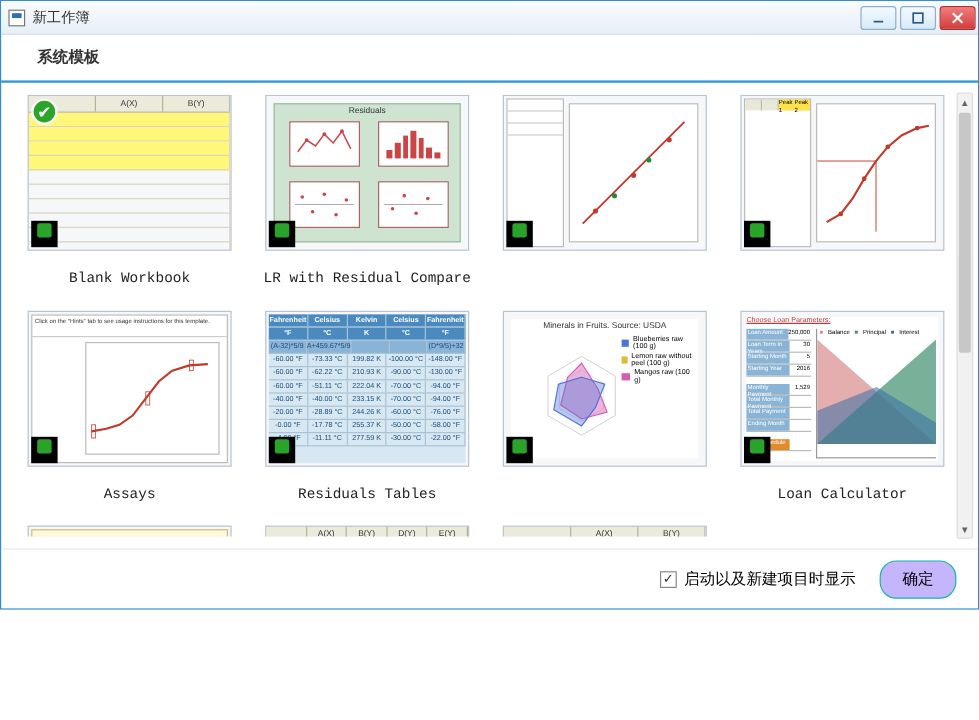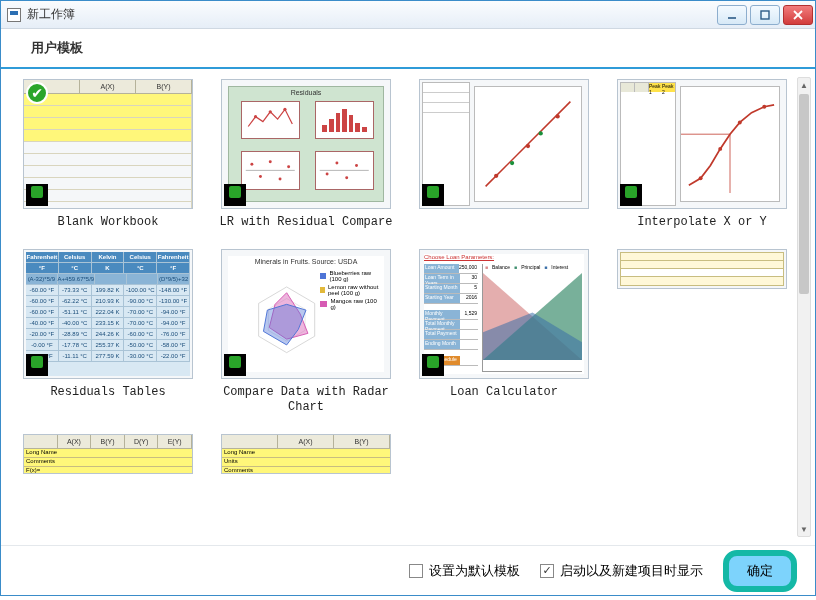--- a/index.html
+++ b/index.html
@@ -1,41 +1,41 @@
 <!DOCTYPE html>
 <html><head>
 <meta charset="utf-8">
 <style>
   * { box-sizing: border-box; margin: 0; padding: 0; }
   html, body { width: 816px; height: 600px; font-family: "Microsoft YaHei", Arial, sans-serif; font-size: 12px; overflow: hidden; }
-  .window { width: 816px; height: 596px; border: 1px solid #3a8cc9; background: #fff; display: flex; flex-direction: column; }
+  .window { width: 816px; height: 508px; border: 1px solid #3a8cc9; background: #fff; display: flex; flex-direction: column; }
   .titlebar { height: 28px; background: linear-gradient(#fafcfe,#e6eef7); display: flex; align-items: center; padding: 0 2px 0 6px; border-bottom: 1px solid #cfd8e2; }
   .title-icon { width: 14px; height: 14px; border: 1px solid #777; margin-right: 6px; position: relative; background: #fff; }
   .title-icon::before { content: ""; position: absolute; left: 2px; top: 2px; right: 2px; bottom: 6px; background: #2c6fb3; }
   .title-text { font-size: 12px; color: #333; }
   .win-controls { margin-left: auto; display: flex; gap: 3px; }
   .win-btn { width: 30px; height: 20px; border: 1px solid #8daece; background: linear-gradient(#f4faff,#d7e9f7); border-radius: 3px; display: flex; align-items: center; justify-content: center; color: #2b5a86; }
   .win-btn.close { background: linear-gradient(#f27d7d,#d23c3c); border-color: #b23030; color: #fff; }
   .win-btn svg { width: 12px; height: 12px; }
   .tabs { height: 40px; display: flex; border-bottom: 2px solid #2f9bd8; padding: 0 12px; align-items: flex-end; }
   .tab { padding: 10px 18px; font-size: 13px; color: #333; cursor: pointer; font-weight: bold; }
   .tab.active { background: #2f9bd8; color: #fff; }
   .content { flex: 1; position: relative; overflow: hidden; }
   .scroll-area { position: absolute; inset: 10px 22px 10px 16px; overflow: hidden; }
   .grid { display: grid; grid-template-columns: repeat(4, 1fr); gap: 18px 16px; }
   .card { display: flex; flex-direction: column; align-items: center; cursor: pointer; }
   .thumb { width: 170px; height: 130px; border: 1px solid #b8c4d0; background: #f5f7f9; position: relative; overflow: hidden; }
-  .cap { text-align: center; margin-top: 6px; font-family: "Courier New", monospace; font-size: 12px; color: #222; line-height: 1.3; max-width: 180px; }
+  .cap { text-align: center; margin-top: 16px; font-family: "Courier New", monospace; font-size: 12px; color: #222; line-height: 1.3; max-width: 180px; }
   .scrollbar { position: absolute; right: 4px; top: 8px; bottom: 8px; width: 14px; background: #f1f1f1; border: 1px solid #ddd; border-radius: 2px; }
   .sb-btn { height: 14px; display: flex; align-items: center; justify-content: center; color: #666; font-size: 8px; }
   .sb-thumb { position: absolute; left: 1px; right: 1px; top: 16px; height: 200px; background: #c7c7c7; border-radius: 2px; }
   .footer { height: 50px; border-top: 1px solid #e4e8ec; display: flex; align-items: center; padding: 0 18px; gap: 20px; }
   .chk { display: flex; align-items: center; gap: 6px; font-size: 13px; }
   .chk-box { width: 14px; height: 14px; border: 1px solid #888; display: flex; align-items: center; justify-content: center; font-size: 11px; color: #333; background: #fff; }
-  .btn { padding: 6px 18px; border: 6px solid #14b8a6; border-radius: 14px; background: #7dd3fc; font-size: 13px; }
+  .btn { padding: 6px 18px; border: 1px solid #14b8a6; border-radius: 14px; background: #c4b5fd; font-size: 13px; }
   .spacer { flex: 1; }
   .sheet-head { position: absolute; top: 0; height: 14px; left: 0; right: 0; background: #eceadb; border-bottom: 1px solid #b5b29a; display:flex; }
   .sheet-head span { flex:1; border-right:1px solid #b5b29a; font-size:7px; text-align:center; line-height:14px; color:#333; }
   .rows { position:absolute; top:14px; left:0; right:0; bottom:26px; }
   .rows div { height:12px; border-bottom:1px solid #d9d5be; border-right:1px solid #d9d5be; }
   .yellow-row { background:#fff77a !important; }
   .hx-badge { position:absolute; left:2px; bottom:2px; width:22px; height:22px; background:#000; display:flex; }
   .hx-badge::before { content:""; position:absolute; left:5px; top:2px; width:12px; height:12px; background:#29a329; border-radius:2px; }
   .green-check { position:absolute; left:2px; top:2px; width:22px; height:22px; background:#2aa52a; border-radius:50%; border:2px solid #fff; display:flex; align-items:center; justify-content:center; color:#fff; font-size:14px; }
 
@@ -88,21 +88,21 @@
       <div class="win-btn close">
         <svg viewBox="0 0 12 12">
             <line x1="2" y1="2" x2="10" y2="10" stroke="currentColor" stroke-width="1.8"></line>
             <line x1="10" y1="2" x2="2" y2="10" stroke="currentColor" stroke-width="1.8"></line>
           </svg>
       </div>
     </div>
   </div>
 
   <div class="tabs">
-    <div class="tab">用户模板</div>
+    <div class="tab">系统模板</div>
   </div>
 
   <div class="content">
     <div class="scroll-area">
       <div class="grid">
 
         <div class="card">
           <div class="thumb">
             <div class="sheet-head">
                 <span></span>
@@ -212,23 +212,39 @@
                 <circle cx="20" cy="85" r="2" fill="#c0392b"></circle>
                   <circle cx="40" cy="55" r="2" fill="#c0392b"></circle>
                   <circle cx="60" cy="28" r="2" fill="#c0392b"></circle>
                   <circle cx="85" cy="12" r="2" fill="#c0392b"></circle>
                 <line x1="50" y1="40" x2="50" y2="100" stroke="#c0392b" stroke-width="0.8"></line>
                 <line x1="0" y1="40" x2="50" y2="40" stroke="#c0392b" stroke-width="0.8"></line>
               </svg>
             </div>
             <div class="hx-badge"></div>
           </div>
-          <div class="cap">Interpolate X or Y</div>
-        </div>
-
+        </div>
+
+        <div class="card">
+          <div class="thumb">
+            <div style="position:absolute;inset:2px;background:#fff;border:1px solid #bbb">
+              <div style="height:18px;border-bottom:1px solid #ccc;font-size:5px;padding:2px;color:#333">Click on the "Hints" tab to see usage instructions for this template.</div>
+              <div class="line-chart" style="top:22px;left:44px;right:6px;bottom:6px">
+                <svg class="ln" viewBox="0 0 100 70">
+                  <polyline points="4,60 15,58 25,55 35,48 45,35 55,22 65,14 78,10 92,9" fill="none" stroke="#c0392b" stroke-width="1.6"></polyline>
+                  <rect x="4" y="55" width="3" height="10" fill="none" stroke="#c0392b" stroke-width="0.6"></rect>
+                  <rect x="45" y="30" width="3" height="10" fill="none" stroke="#c0392b" stroke-width="0.6"></rect>
+                  <rect x="78" y="6" width="3" height="8" fill="none" stroke="#c0392b" stroke-width="0.6"></rect>
+                </svg>
+              </div>
+            </div>
+            <div class="hx-badge"></div>
+          </div>
+          <div class="cap">Assays</div>
+        </div>
 
         <div class="card">
           <div class="thumb">
             <div class="table-thumb">
               <div class="r hdr">
                   <span>Fahrenheit</span>
                   <span>Celsius</span>
                   <span>Kelvin</span>
                   <span>Celsius</span>
                   <span>Fahrenheit</span>
@@ -324,21 +340,20 @@
                     <span>Lemon raw without peel (100 g)</span>
                   </div>
                 <div>
                     <i style="background:#d65bb3"></i>
                     <span>Mangos raw (100 g)</span>
                   </div>
               </div>
             </div>
             <div class="hx-badge"></div>
           </div>
-          <div class="cap">Compare Data with Radar Chart</div>
         </div>
 
         <div class="card">
           <div class="thumb">
             <div class="loan-thumb">
               <div style="font-size:6px;color:#c33;text-decoration:underline">Choose Loan Parameters:</div>
               <div class="loan-table" style="top:10px">
                 <div>
                     <span>Loan Amount</span>
                     <span>250,000</span>
@@ -445,22 +460,18 @@
     <div class="scrollbar">
       <div class="sb-btn">▲</div>
       <div class="sb-thumb"></div>
       <div class="sb-btn" style="position:absolute;bottom:0;left:0;right:0">▼</div>
     </div>
   </div>
 
   <div class="footer">
     <div class="spacer"></div>
     <label class="chk">
-      <span class="chk-box"></span>
-      <span>设置为默认模板</span>
-    </label>
-    <label class="chk">
       <span class="chk-box">✓</span>
       <span>启动以及新建项目时显示</span>
     </label>
     <button class="btn">确定</button>
   </div>
 </div>
 
 </body></html>

